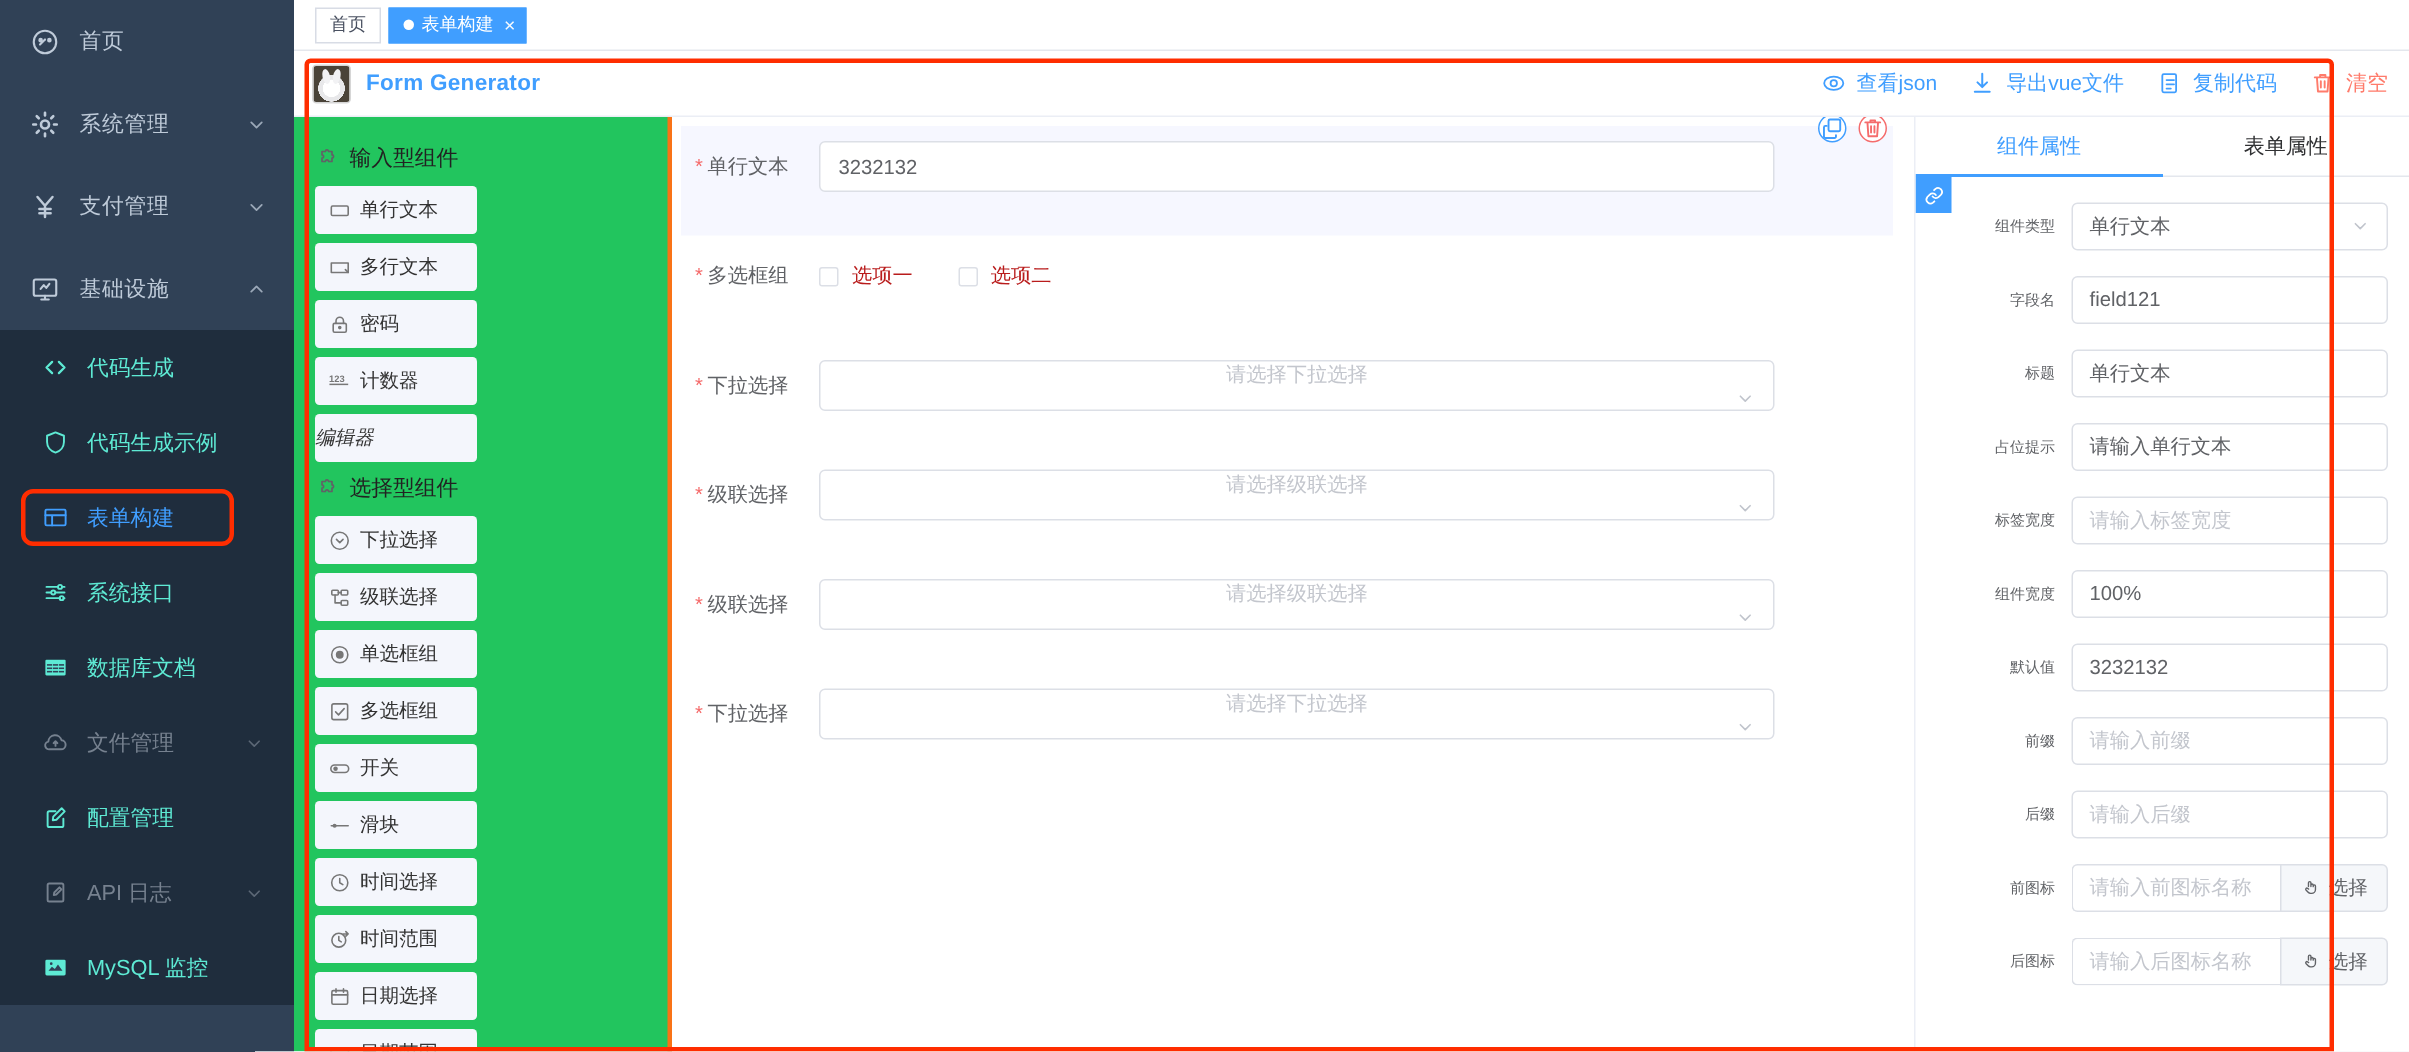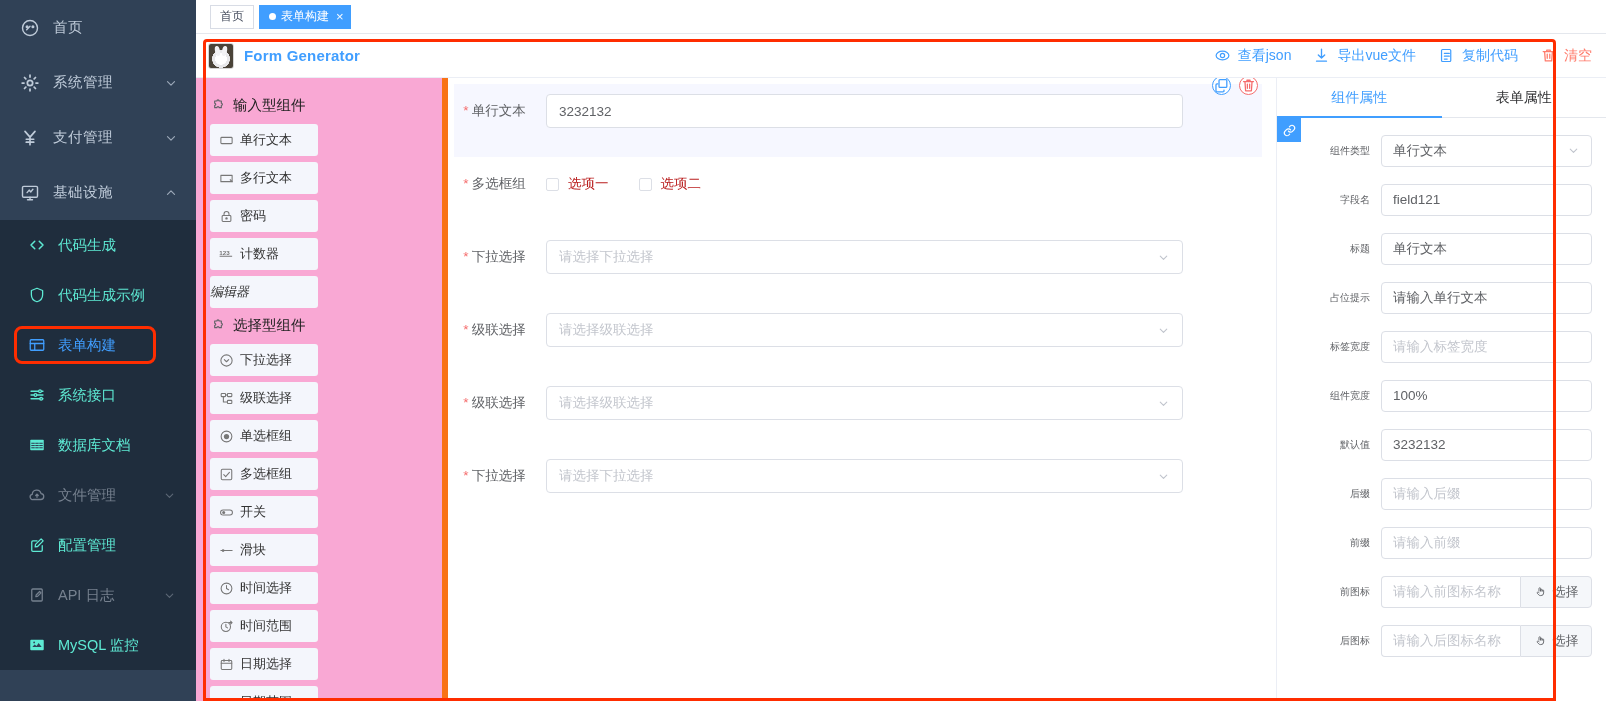--- a/index.html
+++ b/index.html
@@ -145,24 +145,24 @@
     font-size: 14px; color: #409eff; cursor: pointer; white-space: nowrap;
   }
   .fg-act.danger { color: #ff7b6b; }
   .fg-act .ai { width: 17px; height: 17px; display:inline-flex; }
 
   .fg-body { flex: 1 1 auto; display: flex; min-height: 0; }
 
   
   .palette {
     width: 252px; flex: 0 0 252px;
-    border-right: 6px solid #f97316;
+    border-right: 3px solid #f97316;
     padding: 10px 14px 0 14px;
     overflow: hidden;
-    background: #f9a8d4;
+    background: #22c55e;
   }
   .pal-group-title {
     display: flex; align-items: center;
     font-size: 14.5px; color: #222;
     margin: 8px 0 9px 0;
     font-weight: 500;
   }
   .pal-group-title .gi { width: 16px; height: 16px; margin-right: 7px; color:#606266;}
   .pal-grid { display: flex; flex-wrap: wrap; gap: 6px 8px; }
   .pal-item {
@@ -206,21 +206,21 @@
   .form-row .flabel .req { color: #f56c6c; margin-right: 3px; }
   .form-row .fctl { flex: 1 1 auto; max-width: 637px; }
   .ipt {
     width: 100%; height: 34px;
     border: 1px solid #dcdfe6; border-radius: 4px;
     background: #fff;
     display: flex; align-items: center;
     padding: 0 12px;
     font-size: 13.5px; color: #606266;
   }
-  .ipt.ph { color: #c3c6cd; }
+  .ipt.ph { color: #c3c6cd; flex-direction: column; }
   .ipt .chev { margin-left: auto; color: #c0c4cc; width: 13px; height: 13px; display:inline-flex;}
   .cbgroup { display: flex; align-items: center; height: 34px; gap: 30px; }
   .cbox { display: inline-flex; align-items: center; font-size: 13.5px; color: #b91c1c; }
   .cbox .sq {
     width: 13px; height: 13px; border: 1px solid #dcdfe6; border-radius: 2px;
     margin-right: 9px; background: #fff; display: inline-block;
   }
   .row-tools {
     position: absolute; top: -8px; right: 4px;
     display: flex; gap: 8px; z-index: 5;
@@ -851,32 +851,32 @@
                 </div>
                 <div class="pf">
                   <div class="pl">默认值</div>
                   <div class="pc">
                     <div class="pinput">
                       <span>3232132</span>
                     </div>
                   </div>
                 </div>
                 <div class="pf">
+                  <div class="pl">前缀</div>
+                  <div class="pc">
+                    <div class="pinput ph">
+                      <span>请输入前缀</span>
+                    </div>
+                  </div>
+                </div>
+                <div class="pf">
                   <div class="pl">后缀</div>
                   <div class="pc">
                     <div class="pinput ph">
                       <span>请输入后缀</span>
-                    </div>
-                  </div>
-                </div>
-                <div class="pf">
-                  <div class="pl">前缀</div>
-                  <div class="pc">
-                    <div class="pinput ph">
-                      <span>请输入前缀</span>
                     </div>
                   </div>
                 </div>
                 <div class="pf">
                   <div class="pl">前图标</div>
                   <div class="pc">
                     <div class="ig">
                       <div class="pinput ph">
                         <span>请输入前图标名称</span>
                       </div>

